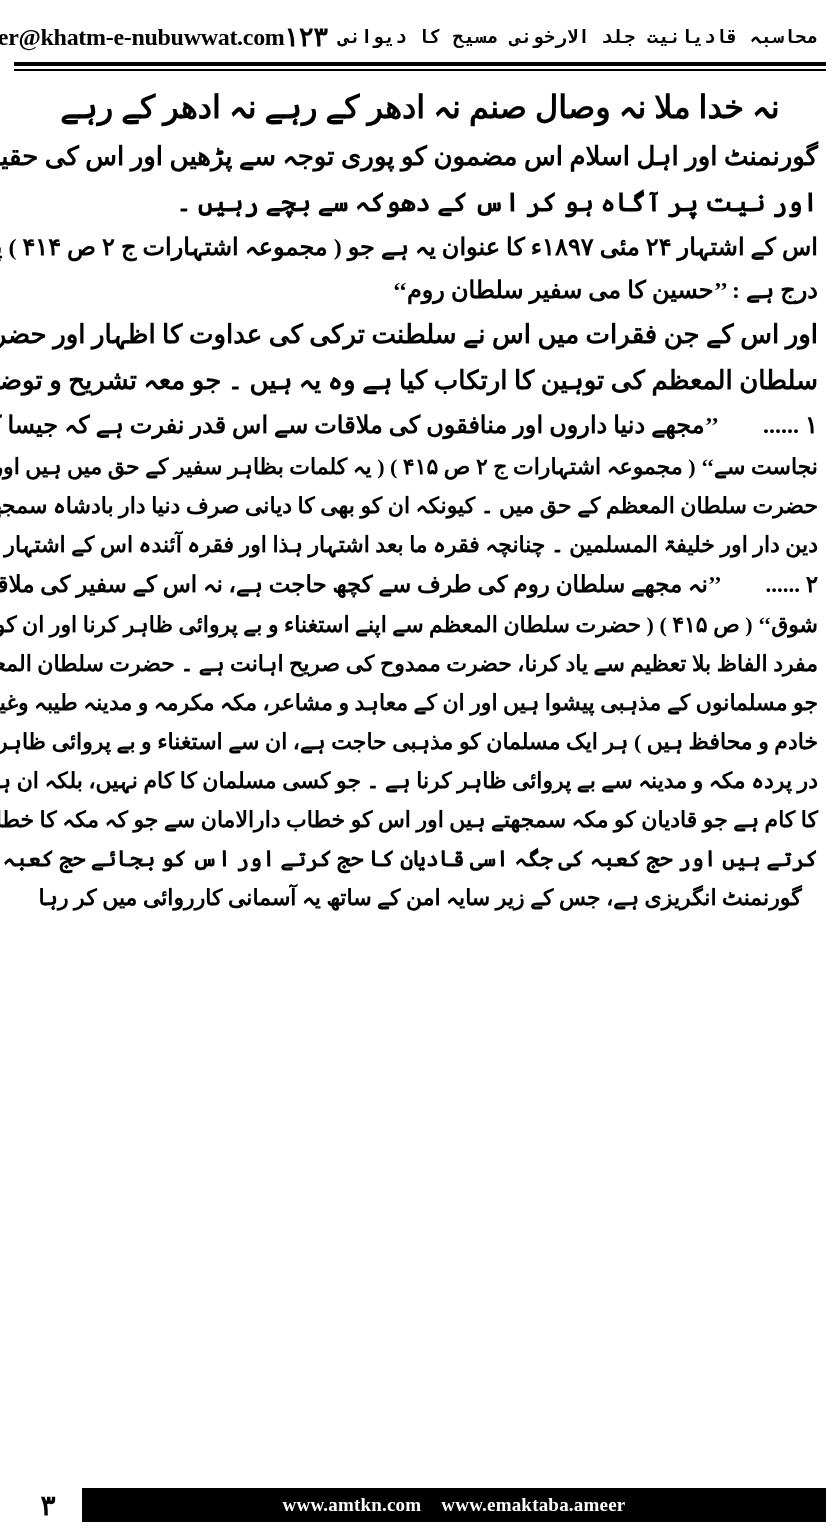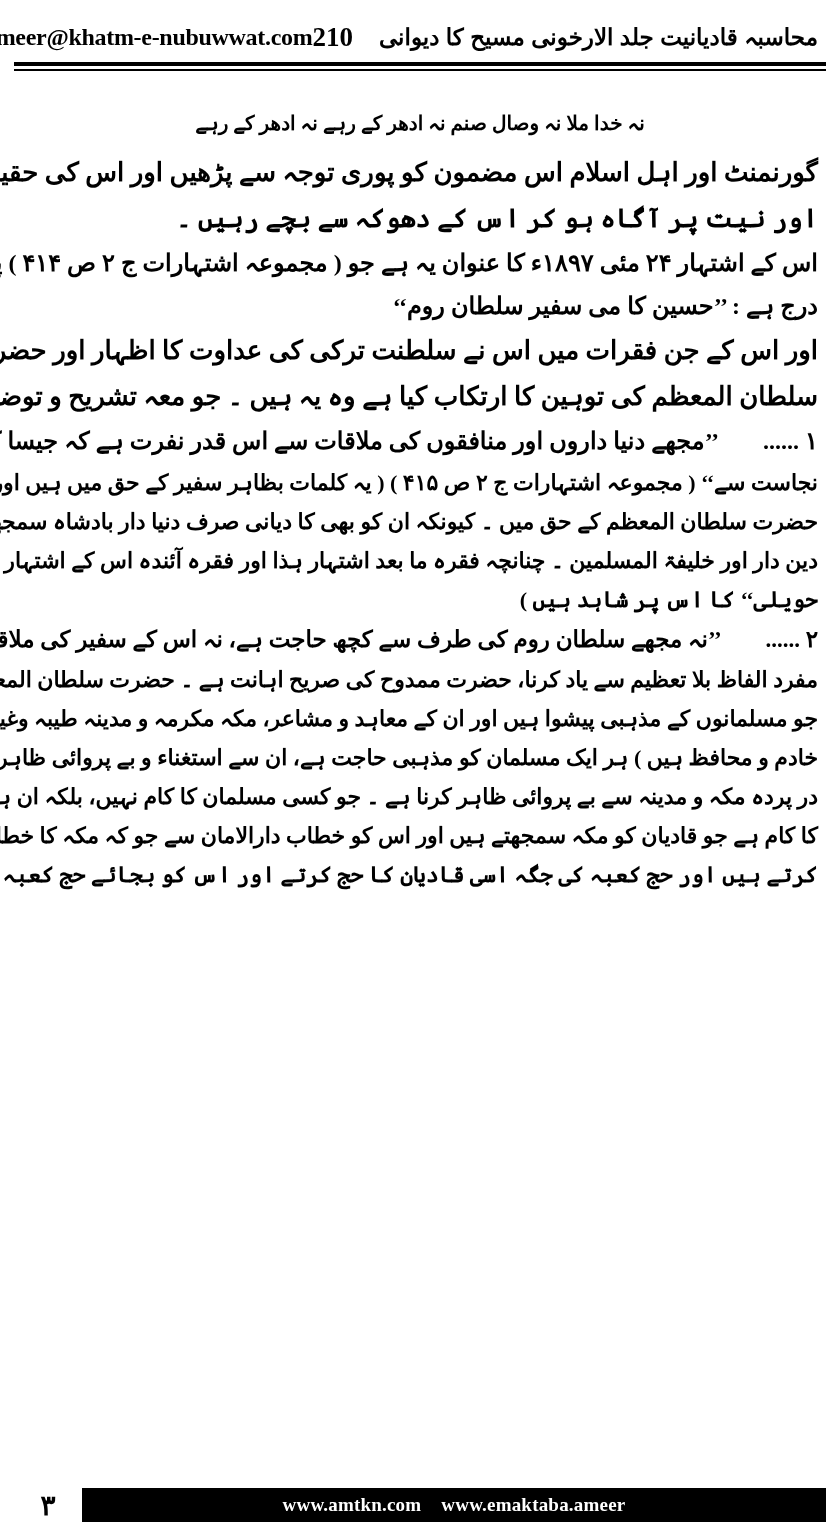--- a/index.html
+++ b/index.html
@@ -29,27 +29,26 @@
     top: 14px;
     left: 22px;
     right: 22px;
     height: 46px;
     display: flex;
     align-items: center;
     justify-content: space-between;
     direction: rtl;
   }
   .header-right {
-    font-family: Liberation Sans, sans-serif;
-    font-size: 23px;
+    font-family: Liberation Mono, monospace;
+    font-size: 19px;
     font-weight: bold;
     letter-spacing: 0px;
     direction: rtl;
     white-space: nowrap;
-    margin-left: 16px;
   }
   .header-center {
     font-family: "Liberation Serif", serif;
     font-size: 27px;
     font-weight: bold;
     direction: rtl;
     padding-right: 10px;
   }
   .header-left {
     font-family: "Liberation Serif", serif;
@@ -87,21 +86,21 @@
     font-family: "Liberation Serif", serif;
     font-weight: bold;
     white-space: nowrap;
   }
   .para {
     direction: rtl;
     font-family: "Liberation Serif", serif;
     font-weight: bold;
   }
 
-  .v1 { font-size: 20px; line-height: 46px; text-align: center; letter-spacing: 2px; margin-top: 16px; }
+  .v1 { font-size: 32px; line-height: 46px; text-align: center; letter-spacing: 2px; }
   .t-26 { font-size: 26px; line-height: 46px; }
   .t-24 { font-size: 24px; line-height: 43px; }
   .t-23 { font-size: 23px; line-height: 41px; }
   .t-22 { font-size: 22px; line-height: 39px; }
 
   .center { text-align: right; }
   .just { text-align: justify; text-align-last: center; }
 
   .underline { }
 
@@ -142,21 +141,21 @@
   }
   .footer-sep { display: inline-block; width: 10px; }
 </style>
 </head>
 <body>
 
 <div class="page">
 
   <div class="header">
     <div class="header-right">محاسبہ قادیانیت جلد الارخونی مسیح کا دیوانی</div>
-    <div class="header-center">210</div>
+    <div class="header-center">۱۲۳</div>
     <div class="header-left">ameer@khatm-e-nubuwwat.com</div>
   </div>
   <div class="rule"></div>
   <div class="rule thin"></div>
 
   <div class="body-area">
 
     <div class="line v1">نہ خدا ملا نہ وصال صنم     نہ ادھر کے رہے نہ ادھر کے رہے</div>
 
     <div class="para t-26 blk">
@@ -179,38 +178,39 @@
 
     <div class="para t-24">
       <div class="line just">
         <span>۱ ......</span>
         <span style="display:inline-block;width:34px"></span>
         <span>’’مجھے دنیا داروں اور منافقوں کی ملاقات سے اس قدر نفرت ہے کہ جیسا کہ</span>
       </div>
       <div class="line just t-22">نجاست سے‘‘ ( مجموعہ اشتہارات ج ۲ ص ۴۱۵ ) ( یہ کلمات بظاہر سفیر کے حق میں ہیں اور در پردہ</div>
       <div class="line just t-22">حضرت سلطان المعظم کے حق میں ۔ کیونکہ ان کو بھی کا دیانی صرف دنیا دار بادشاہ سمجھتا ہے، نہ</div>
       <div class="line just t-22">دین دار اور خلیفۃ المسلمین ۔ چنانچہ فقرہ ما بعد اشتہار ہذا اور فقرہ آئندہ اس کے اشتہار ’’جشن</div>
-      <div class="line center t-22">حویلی‘‘ کا اس پر شاہد ہیں )</div>
     </div>
 
     <div class="para t-23">
       <div class="line just">
         <span>۲ ......</span>
         <span style="display:inline-block;width:34px"></span>
         <span>’’نہ مجھے سلطان روم کی طرف سے کچھ حاجت ہے، نہ اس کے سفیر کی ملاقات کا</span>
       </div>
+      <div class="line just t-22">شوق‘‘ ( ص ۴۱۵ ) ( حضرت سلطان المعظم سے اپنے استغناء و بے پروائی ظاہر کرنا اور ان کو</div>
       <div class="line just t-22">مفرد الفاظ بلا تعظیم سے یاد کرنا، حضرت ممدوح کی صریح اہانت ہے ۔ حضرت سلطان المعظم کی</div>
       <div class="line just t-22">جو مسلمانوں کے مذہبی پیشوا ہیں اور ان کے معاہد و مشاعر، مکہ مکرمہ و مدینہ طیبہ وغیرہ مشاہد کے</div>
       <div class="line just t-22">خادم و محافظ ہیں ) ہر ایک مسلمان کو مذہبی حاجت ہے، ان سے استغناء و بے پروائی ظاہر کرنا</div>
       <div class="line just t-22">در پردہ مکہ و مدینہ سے بے پروائی ظاہر کرنا ہے ۔ جو کسی مسلمان کا کام نہیں، بلکہ ان ہی کافروں</div>
       <div class="line just t-22">کا کام ہے جو قادیان کو مکہ سمجھتے ہیں اور اس کو خطاب دارالامان سے جو کہ مکہ کا خطاب ہے یاد</div>
       <div class="line just t-22">کرتے ہیں اور حج کعبہ کی جگہ اسی قادیان کا حج کرتے اور اس کو بجائے حج کعبہ کافی سمجھتے ہیں )</div>
     </div>
 
     <div class="para t-23">
+      <div class="line just t-22">گورنمنٹ انگریزی ہے، جس کے زیر سایہ امن کے ساتھ یہ آسمانی کارروائی میں کر رہا</div>
     </div>
 
   </div>
 
   <div class="footer">
     <div class="page-num">۳</div>
     <div class="footer-bar">
       <span>www.amtkn.com</span>
       <span class="footer-sep"></span>
       <span class="footer-sep"></span>

